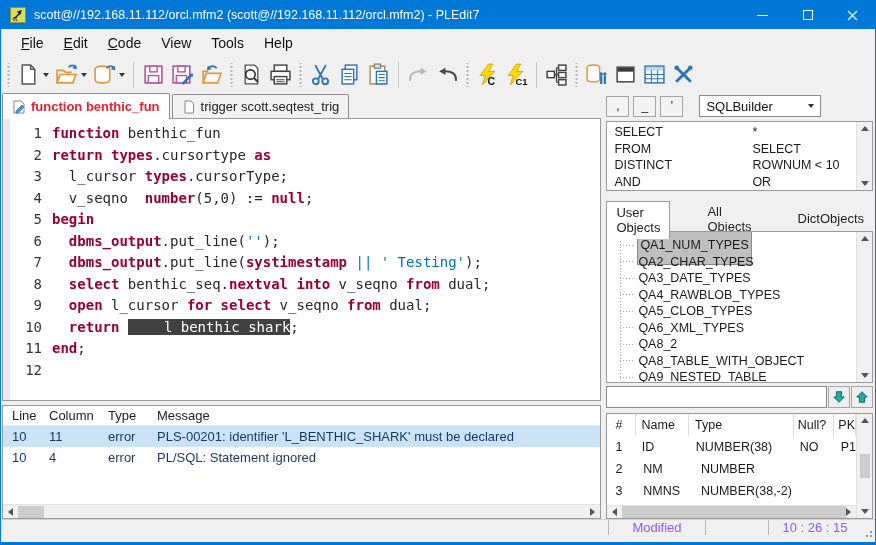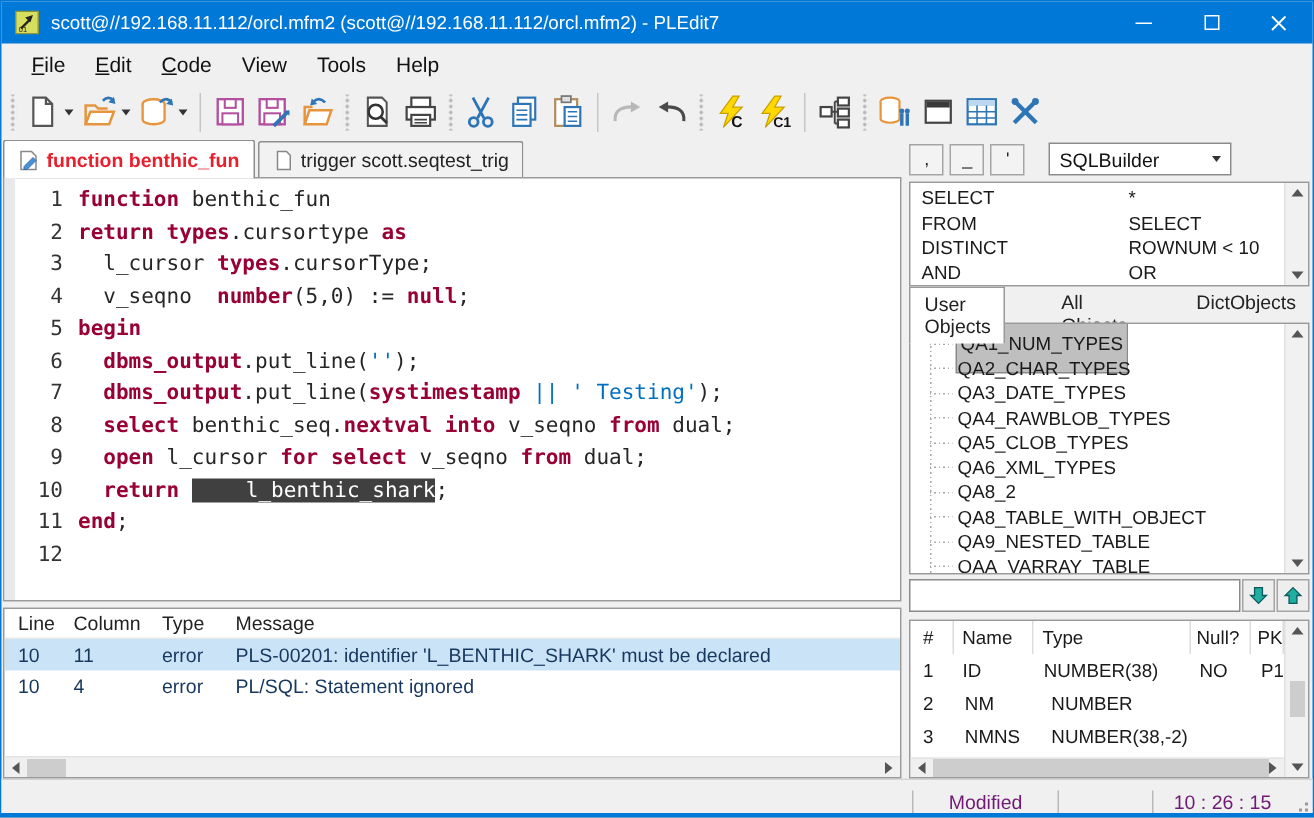--- a/index.html
+++ b/index.html
@@ -94,21 +94,21 @@
   .sql-list { height:70px; margin-top:3px; background:#fff; border:1px solid #9a9a9a;
     position:relative; overflow:hidden; flex-shrink:0; }
   .sql-row { display:flex; height:16.5px; font-size:12.5px; color:#1a1a1a; align-items:center; }
   .sql-l { width:145px; padding-left:7px; }
   .sql-r { flex:1; }
   .vscroll { position:absolute; right:0; top:0; bottom:0; width:16px; background:#f1f1f1;
     border-left:1px solid #e0e0e0; display:flex; flex-direction:column; align-items:center;
     justify-content:space-between; padding:4px 0; }
   .vthumb { width:10px; background:#cdcdcd; flex:0 0 auto; }
 
-  .otabs { display:flex; margin-top:0; height:24px; align-items:flex-start; flex-shrink:0;
+  .otabs { display:flex; margin-top:16px; height:24px; align-items:center; flex-shrink:0;
     font-size:13px; color:#222;gap:28px; }
   .otab { padding:3px 9px 4px; }
   .otab.active { background:#fff; border:1px solid #9a9a9a; border-bottom:none;
     margin-bottom:-1px; z-index:2; }
 
   .tree { flex:1; background:#fff; border:1px solid #9a9a9a; position:relative;
     overflow:hidden; min-height:0; }
   .tree-rail { position:absolute; left:13px; top:0; bottom:0; width:1px;
     background-image:repeating-linear-gradient(#aaa 0 1px, transparent 1px 3px); }
   .tree-items { position:absolute; top:5px; left:0; right:16px; }
@@ -132,22 +132,22 @@
   .gc0 { width:30px; padding-left:8px; }
   .gc1 { width:58px; padding-left:6px; }
   .gc2 { width:114px; padding-left:6px; }
   .gc3 { width:44px; padding-left:4px; }
   .gc4 { flex:1; padding-left:4px; }
   .grid-body { position:absolute; top:0; left:0; right:16px; bottom:13px; }
   .grid-hs { position:absolute; left:0; right:16px; bottom:0; height:13px; background:#f0f0f0;
     border-top:1px solid #e3e3e3; display:flex; align-items:center; }
 
   
-  .statusbar { height:23px; border-top:1px solid #d4d4d4; display:flex; align-items:flex-end;
-    font-size:13px; color:#701a75; flex-shrink:0; background:#f0f0f0; }
+  .statusbar { height:23px; border-top:1px solid #d4d4d4; display:flex; align-items:flex-start;
+    font-size:13px; color:#8b5cf6; flex-shrink:0; background:#f0f0f0; }
   .ssep { width:1px; height:15px; background:#b9b9b9; }
   .s-modified { width:96px; text-align:center; }
   .s-gap { width:62px; }
   .s-time { width:92px; text-align:center; }
   .resize-grip { width:12px; height:12px; margin:6px 2px 0 0; position:relative; }
   .resize-grip::before { content:""; position:absolute; right:1px; bottom:1px; width:2px; height:2px;
     background:#999; box-shadow:-4px 0 #999, 0 -4px #999; }
   .spacer { flex:1; }
 </style>
 </head>

